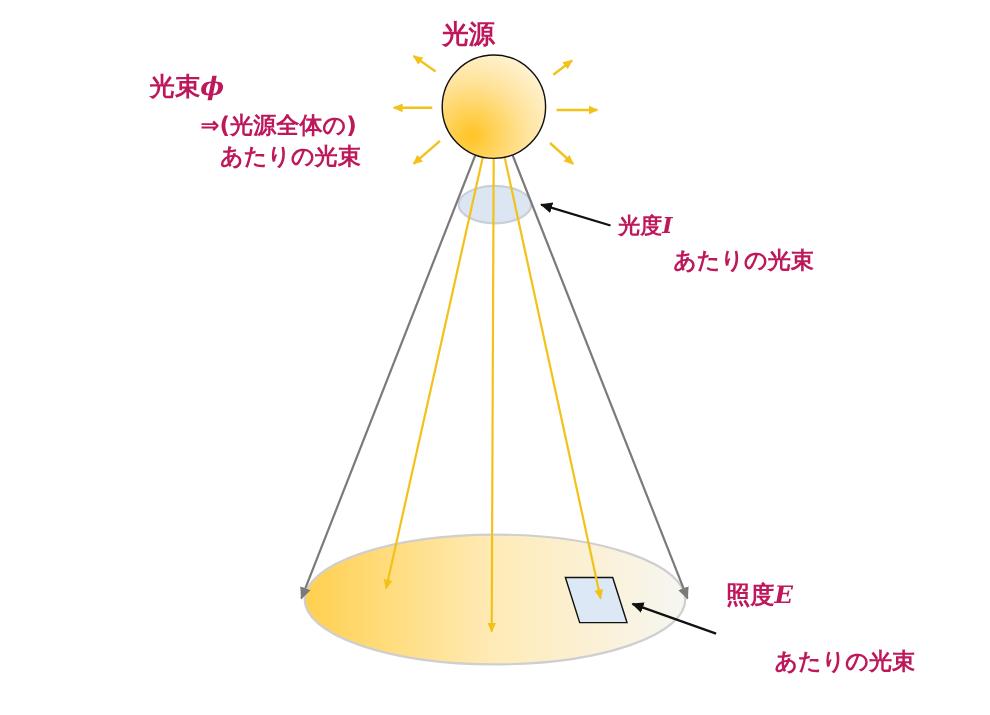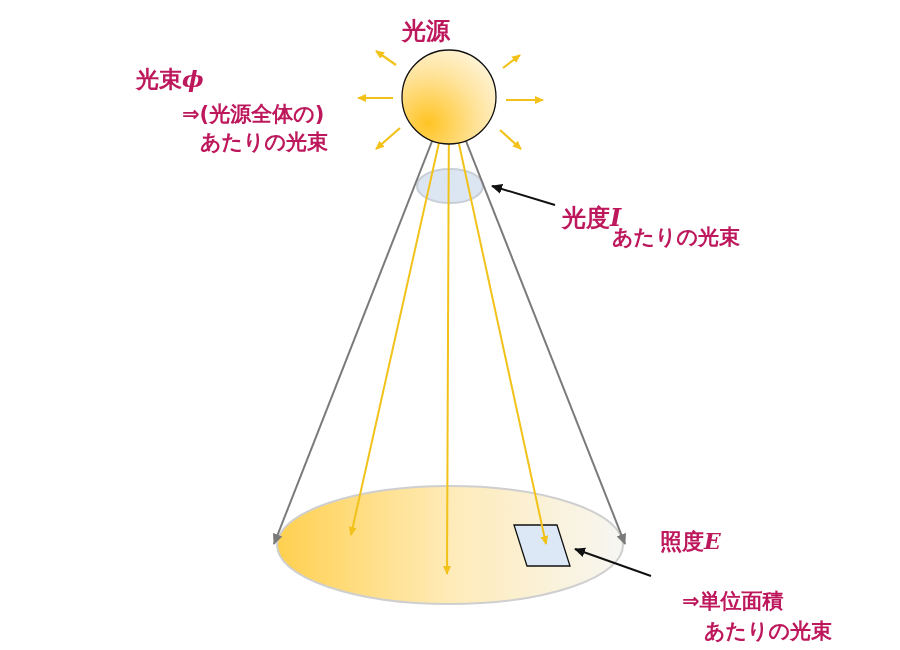--- a/index.html
+++ b/index.html
@@ -69,26 +69,25 @@
 </div>
 
 <div class="lbl" style="left:136px; top:64px; font-size:23px; line-height:30px;">
   <span>光束</span><span class="it">ϕ</span>
 </div>
 <div class="lbl" style="left:182px; top:100px; font-size:21px; line-height:28px;">
   <span class="line">⇒(光源全体の)</span>
   <span class="line" style="padding-left:18px;">あたりの光束</span>
 </div>
 
-<div class="lbl" style="left:562px; top:192px; font-size:24px;margin-top:13px;">
+<div class="lbl" style="left:562px; top:192px; font-size:20px;">
   <span>光度</span><span class="it">I</span>
 </div>
 <div class="lbl" style="left:590px; top:222px; font-size:21px; line-height:30px;">
   <span class="line" style="padding-left:22px;">あたりの光束</span>
 </div>
 
 <div class="lbl" style="left:660px; top:528px; font-size:22px;">
   <span>照度</span><span class="it">E</span>
 </div>
 <div class="lbl" style="left:682px; top:586px; font-size:21px; line-height:30px;">
-  <span class="line">⇒単位面積</span>
   <span class="line" style="padding-left:22px;">あたりの光束</span>
 </div>
 
 </body></html>

